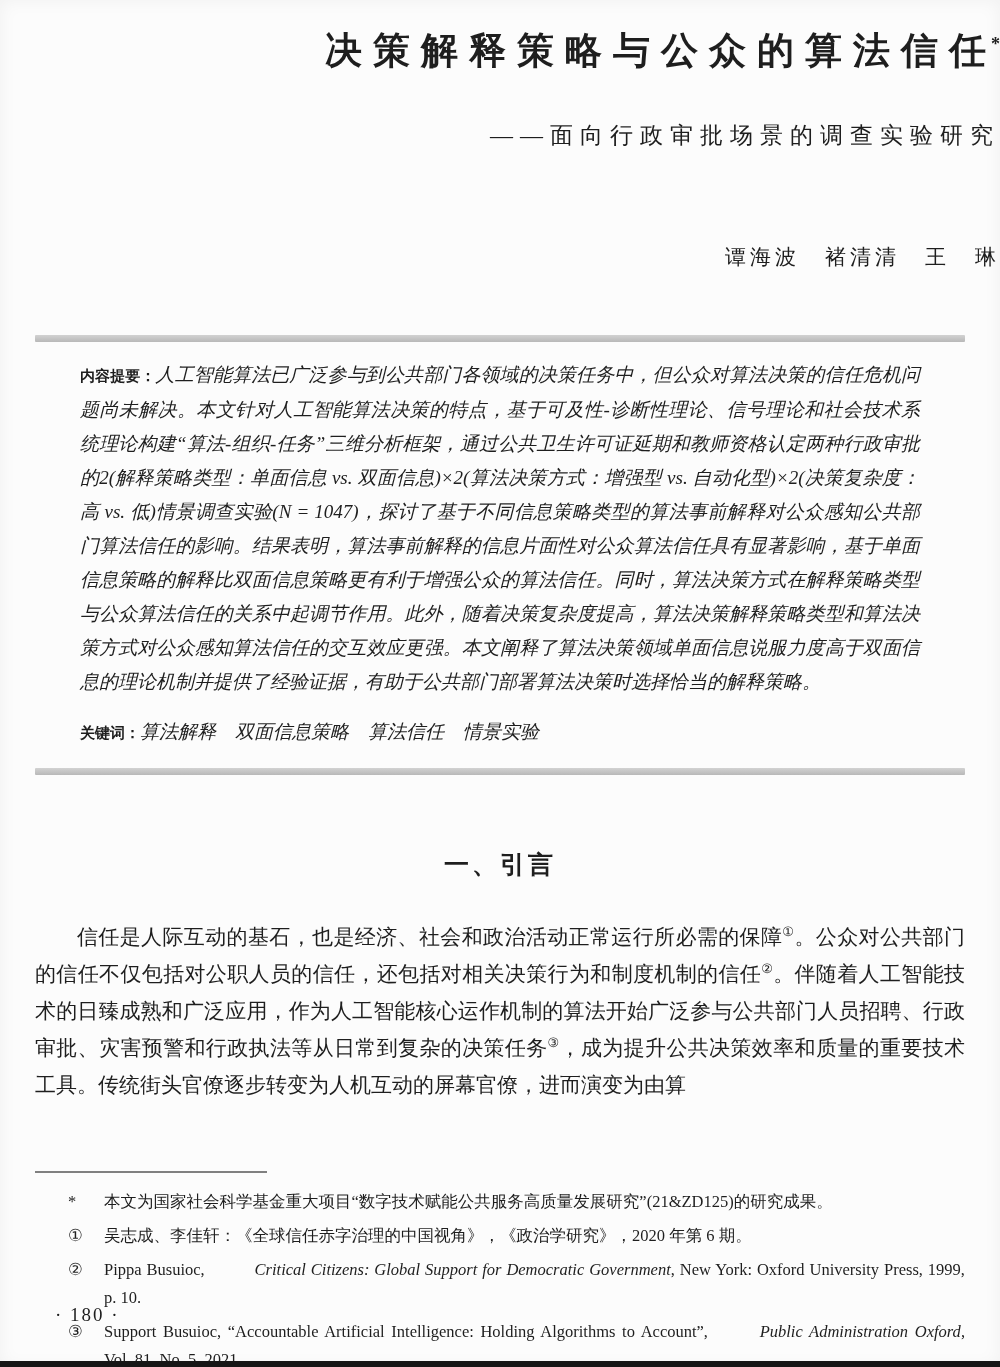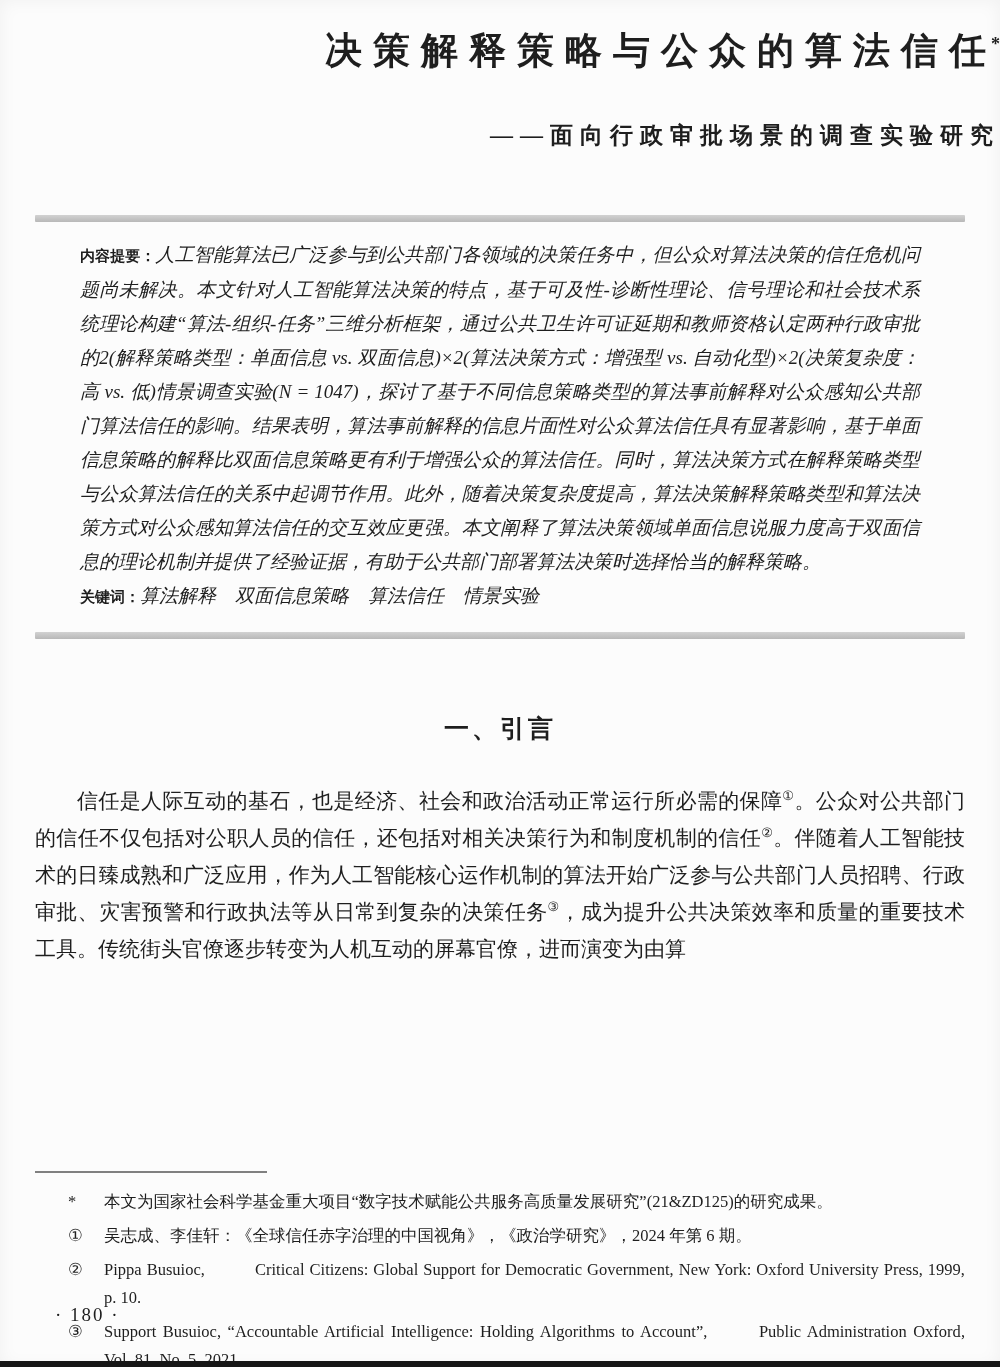--- a/index.html
+++ b/index.html
@@ -14,21 +14,21 @@
     box-shadow:inset 0 0 18px rgba(0,0,0,0.05);
   }
   
   .title-block{padding-top:28px;text-align:right;}
   .main-title{
     font-size:37px;font-weight:bold;letter-spacing:11px;
     margin:0;line-height:1.25;
   }
   .title-star{font-size:18px;vertical-align:super;letter-spacing:0;margin-left:-6px;}
   .subtitle{
-    margin-top:46px;font-size:23px;font-weight:700;letter-spacing:7px;
+    margin-top:46px;font-size:23px;font-weight:400;letter-spacing:7px;
   }
   .authors{
     margin-top:92px;font-size:21px;letter-spacing:4px;font-weight:500;
   }
   
   .rule{
     width:930px;height:7px;margin:0 auto;
     background:linear-gradient(#d2d2d2,#b8b8b8);
     border-radius:1px;
   }
@@ -38,21 +38,21 @@
   .abstract{
     width:840px;margin:16px auto 0 auto;
     font-size:19px;line-height:34px;text-align:justify;
     font-style:italic;
   }
   .abstract-label,.keywords-label{
     font-style:normal;font-weight:bold;
     font-family:"Liberation Sans","DejaVu Sans",sans-serif;
     font-size:15px;
   }
-  .keywords-line{margin-top:0;}
+  .keywords-line{margin-top:16px;}
   
   .section-heading{
     margin-top:73px;text-align:center;
     font-family:"Liberation Sans","DejaVu Sans",sans-serif;
     font-size:25px;font-weight:bold;letter-spacing:3px;
   }
   
   .body-text{
     width:930px;margin:38px auto 0 auto;
     font-size:21px;line-height:37px;text-align:justify;
@@ -64,39 +64,40 @@
     position:absolute;left:35px;top:1171px;width:232px;
     border-top:2px solid #808080;
   }
   .footnotes{
     position:absolute;left:35px;top:1188px;width:930px;
     font-size:16.5px;line-height:28px;
   }
   .fn-row{display:flex;margin-bottom:6px;padding-left:33px;}
   .fn-marker{width:36px;flex:none;}
   .fn-text{flex:1;text-align:justify;}
-  .fn-italic{margin-left:45px;}
+  .fn-italic{font-style:italic;margin-left:45px;}
   
   .page-number{
     position:absolute;left:55px;top:1304px;
     font-size:19px;letter-spacing:2px;
   }
   .bottom-edge{
     position:absolute;left:0;bottom:0;width:100%;height:6px;
     background:#161616;
   }
 </style>
 </head>
 <body>
 
 <div class="page">
 
   <div class="title-block">
     <h1 class="main-title"><span>决策解释策略与公众的算法信任</span><span class="title-star">*</span></h1>
     <div class="subtitle">——面向行政审批场景的调查实验研究</div>
+    <div class="authors">谭海波　褚清清　王　琳</div>
   </div>
 
   <div class="rule rule-top"></div>
 
   <div class="abstract">
     <span class="abstract-label">内容提要：</span><span>人工智能算法已广泛参与到公共部门各领域的决策任务中，但公众对算法决策的信任危机问题尚未解决。本文针对人工智能算法决策的特点，基于可及性-诊断性理论、信号理论和社会技术系统理论构建“算法-组织-任务”三维分析框架，通过公共卫生许可证延期和教师资格认定两种行政审批的2(解释策略类型：单面信息 vs. 双面信息)×2(算法决策方式：增强型 vs. 自动化型)×2(决策复杂度：高 vs. 低)情景调查实验(N = 1047)，探讨了基于不同信息策略类型的算法事前解释对公众感知公共部门算法信任的影响。结果表明，算法事前解释的信息片面性对公众算法信任具有显著影响，基于单面信息策略的解释比双面信息策略更有利于增强公众的算法信任。同时，算法决策方式在解释策略类型与公众算法信任的关系中起调节作用。此外，随着决策复杂度提高，算法决策解释策略类型和算法决策方式对公众感知算法信任的交互效应更强。本文阐释了算法决策领域单面信息说服力度高于双面信息的理论机制并提供了经验证据，有助于公共部门部署算法决策时选择恰当的解释策略。</span>
     <div class="keywords-line">
       <span class="keywords-label">关键词：</span><span>算法解释　双面信息策略　算法信任　情景实验</span>
     </div>
   </div>
@@ -109,21 +110,21 @@
 
   <div class="fn-divider"></div>
 
   <div class="footnotes">
     <div class="fn-row">
       <span class="fn-marker">*</span>
       <span class="fn-text"><span>本文为国家社会科学基金重大项目“数字技术赋能公共服务高质量发展研究”(21&amp;ZD125)的研究成果。</span><span class="fn-italic"></span><span></span></span>
     </div>
     <div class="fn-row">
       <span class="fn-marker">①</span>
-      <span class="fn-text"><span>吴志成、李佳轩：《全球信任赤字治理的中国视角》，《政治学研究》，2024 年第 6 期。</span><span class="fn-italic"></span><span></span></span>
+      <span class="fn-text"><span>吴志成、李佳轩：《全球信任赤字治理的中国视角》，《政治学研究》，2020 年第 6 期。</span><span class="fn-italic"></span><span></span></span>
     </div>
     <div class="fn-row">
       <span class="fn-marker">②</span>
       <span class="fn-text"><span>Pippa Busuioc, </span><span class="fn-italic">Critical Citizens: Global Support for Democratic Government</span><span>, New York: Oxford University Press, 1999, p. 10.</span></span>
     </div>
     <div class="fn-row">
       <span class="fn-marker">③</span>
       <span class="fn-text"><span>Support Busuioc, “Accountable Artificial Intelligence: Holding Algorithms to Account”, </span><span class="fn-italic">Public Administration Oxford</span><span>, Vol. 81, No. 5, 2021.</span></span>
     </div>
   </div>

